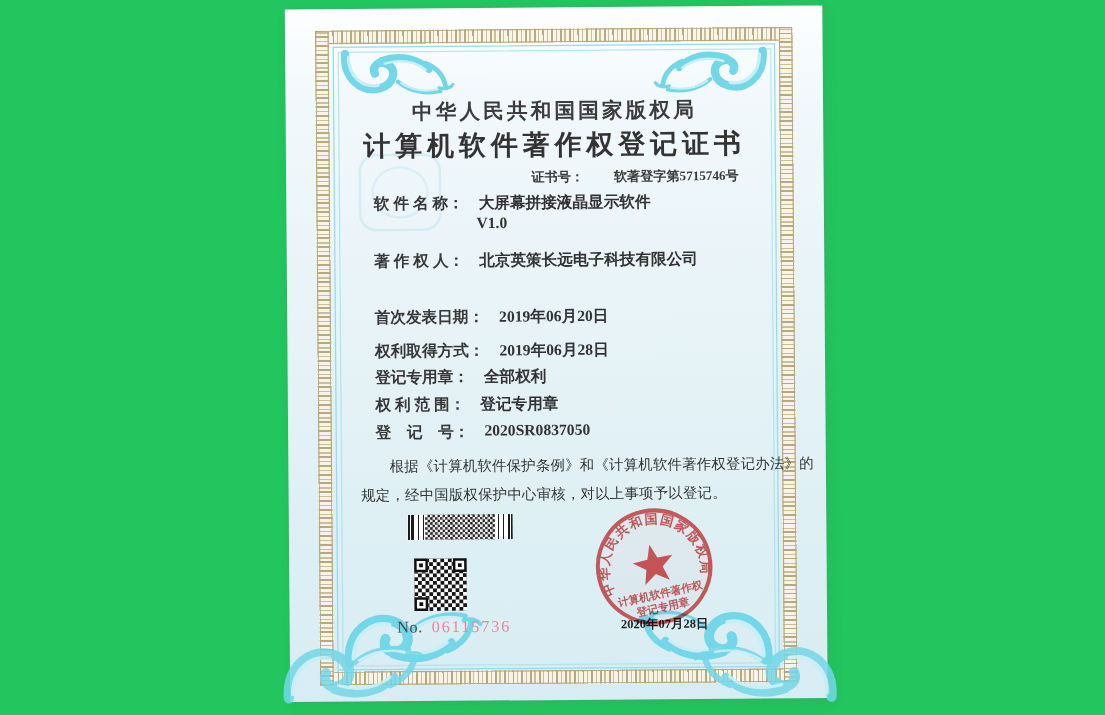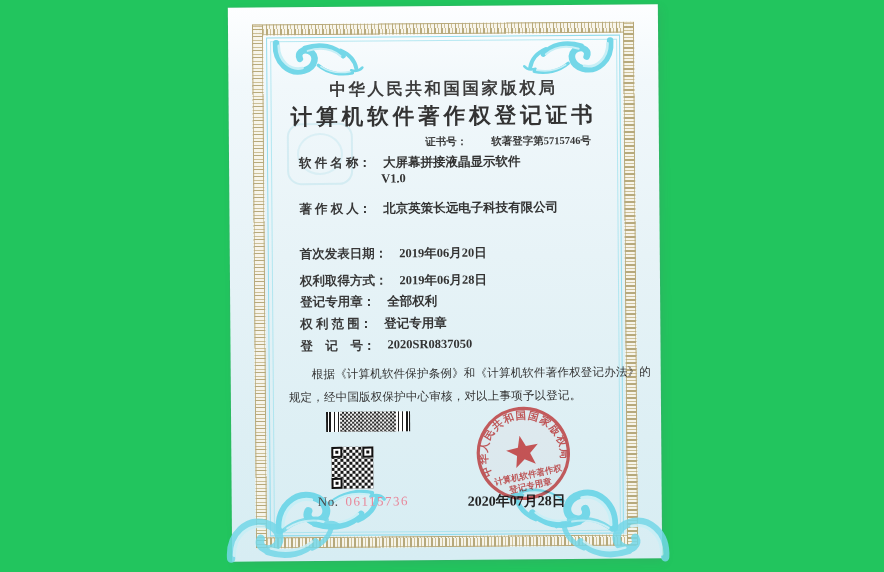--- a/index.html
+++ b/index.html
@@ -63,22 +63,22 @@
   
   .qr { position:absolute; left:100px; top:440px; width:42px; height:42px; background:
     repeating-conic-gradient(#161616 0% 25%,#fdfdfd 0% 50%) 0 0/6px 6px; }
   .qr .fp { position:absolute; width:11px; height:11px; border:2px solid #111; background:#fff; }
   .qr .fp::after { content:""; position:absolute; inset:2px; background:#111; }
   .fp.tl { left:0; top:0; } .fp.tr { right:0; top:0; } .fp.bl { left:0; bottom:0; }
 
   .serial { position:absolute; left:86px; top:487px; font-size:13px; color:#4a4a4a; letter-spacing:.5px; }
   .serial .num { color:#e8879a; letter-spacing:1.5px; margin-left:7px;text-align:right; }
 
-  .issue-date { position:absolute; left:236px; top:487px; width:120px;
-    font-size:14px; font-weight:600; color:#222; z-index:3; }
+  .issue-date { position:absolute; left:265px; top:487px; width:120px;
+    font-size:10px; font-weight:600; color:#222; z-index:3; }
 
   .seal { position:absolute; left:230px; top:386px; width:124px; height:124px;
     z-index:4; opacity:.92; mix-blend-mode:multiply; }
 </style>
 </head>
 <body>
 
 <div class="stage">
 
   <svg width="0" height="0" style="position:absolute">

